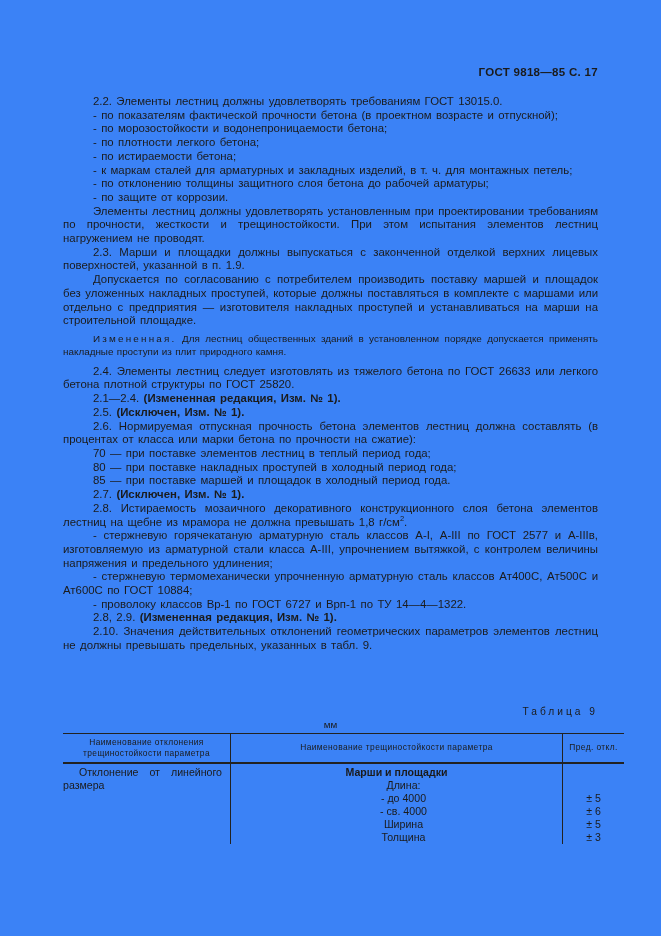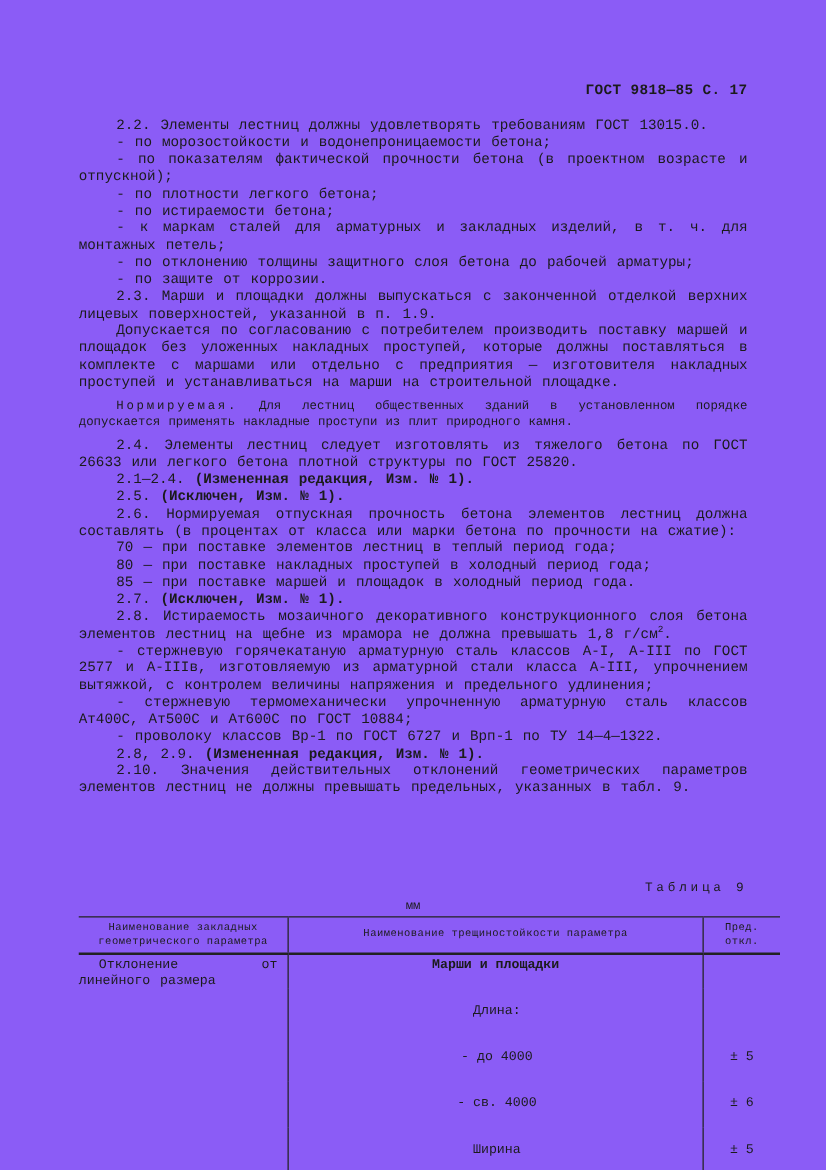--- a/index.html
+++ b/index.html
@@ -1,21 +1,21 @@
 <!DOCTYPE html>
 <html><head>
 <meta charset="utf-8">
 <style>
   html, body { margin:0; padding:0; background:#e8e8e8; }
   .page {
     position: relative;
     width: 661px;
     height: 936px;
-    background: #8b5cf6;
-    font-family: Liberation Mono, monospace;
+    background: #3b82f6;
+    font-family: Liberation Sans, sans-serif;
     color: #1b1b1b;
     overflow: hidden;
   }
   .page-header {
     position: absolute;
     top: 66px;
     left: 63px;
     width: 535px;
     text-align: right;
     font-weight: bold;
@@ -77,21 +77,21 @@
     vertical-align: middle;
     padding: 3px 4px;
     letter-spacing: 0.4px;
   }
   .gost-table th.c1 { width: 159px; }
   .gost-table th.c2 { width: 323px; }
   .gost-table th.c3 { width: 53px; }
   .gost-table th.c2, .gost-table th.c3,
   .gost-table td.c2, .gost-table td.c3 { border-left: 1px solid #222; }
   .gost-table td {
-    padding: 12px;
+    padding: 0;
     font-size: 10.6px;
     line-height: 13px;
     vertical-align: top;
   }
   .gost-table td.rowlabel {
     text-align: justify;
     text-indent: 16px;
     padding: 2px 8px 0 0;
     word-spacing: 1.5px;
   }
@@ -106,30 +106,31 @@
 </head>
 <body>
 
 <div class="page">
   <div class="page-header">
     <span>ГОСТ 9818—85 С. 17</span>
   </div>
 
   <div class="content">
       <p><span>2.2. Элементы лестниц должны удовлетворять требованиям ГОСТ 13015.0.</span></p>
+      <p><span>- по показателям фактической прочности бетона (в проектном возрасте и отпускной);</span></p>
       <p><span>- по морозостойкости и водонепроницаемости бетона;</span></p>
-      <p><span>- по показателям фактической прочности бетона (в проектном возрасте и отпускной);</span></p>
       <p><span>- по плотности легкого бетона;</span></p>
       <p><span>- по истираемости бетона;</span></p>
       <p><span>- к маркам сталей для арматурных и закладных изделий, в т. ч. для монтажных петель;</span></p>
       <p><span>- по отклонению толщины защитного слоя бетона до рабочей арматуры;</span></p>
       <p><span>- по защите от коррозии.</span></p>
+      <p><span>Элементы лестниц должны удовлетворять установленным при проектировании требованиям по прочности, жесткости и трещиностойкости. При этом испытания элементов лестниц нагружением не проводят.</span></p>
       <p><span>2.3. Марши и площадки должны выпускаться с законченной отделкой верхних лицевых поверхностей, указанной в п. 1.9.</span></p>
       <p><span>Допускается по согласованию с потребителем производить поставку маршей и площадок без уложенных накладных проступей, которые должны поставляться в комплекте с маршами или отдельно с предприятия — изготовителя накладных проступей и устанавливаться на марши на строительной площадке.</span></p>
-      <p class="note"><span class="ls">Нормируемая.</span><span> Для лестниц общественных зданий в установленном порядке допускается применять накладные проступи из плит природного камня.</span></p>
+      <p class="note"><span class="ls">Измененная.</span><span> Для лестниц общественных зданий в установленном порядке допускается применять накладные проступи из плит природного камня.</span></p>
       <p><span>2.4. Элементы лестниц следует изготовлять из тяжелого бетона по ГОСТ 26633 или легкого бетона плотной структуры по ГОСТ 25820.</span></p>
       <p><span>2.1—2.4. </span><b>(Измененная редакция, Изм. № 1).</b></p>
       <p><span>2.5. </span><b>(Исключен, Изм. № 1).</b></p>
       <p><span>2.6. Нормируемая отпускная прочность бетона элементов лестниц должна составлять (в процентах от класса или марки бетона по прочности на сжатие):</span></p>
       <p><span>70 — при поставке элементов лестниц в теплый период года;</span></p>
       <p><span>80 — при поставке накладных проступей в холодный период года;</span></p>
       <p><span>85 — при поставке маршей и площадок в холодный период года.</span></p>
       <p><span>2.7. </span><b>(Исключен, Изм. № 1).</b></p>
       <p><span>2.8. Истираемость мозаичного декоративного конструкционного слоя бетона элементов лестниц на щебне из мрамора не должна превышать 1,8 г/см</span><sup>2</sup><span>.</span></p>
       <p><span>- стержневую горячекатаную арматурную сталь классов А-I, А-III по ГОСТ 2577 и А-IIIв, изготовляемую из арматурной стали класса А-III, упрочнением вытяжкой, с контролем величины напряжения и предельного удлинения;</span></p>
@@ -138,21 +139,21 @@
       <p><span>2.8, 2.9. </span><b>(Измененная редакция, Изм. № 1).</b></p>
       <p><span>2.10. Значения действительных отклонений геометрических параметров элементов лестниц не должны превышать предельных, указанных в табл. 9.</span></p>
     </div>
 
   <div class="table-block">
     <div class="table-caption">Таблица 9</div>
     <div class="unit-label">мм</div>
     <table class="gost-table">
       <thead>
         <tr>
-          <th class="c1">Наименование закладных геометрического параметра</th>
+          <th class="c1">Наименование отклонения трещиностойкости параметра</th>
           <th class="c2">Наименование трещиностойкости параметра</th>
           <th class="c3">Пред. откл.</th>
         </tr>
       </thead>
       <tbody>
         <tr>
           <td class="c1 rowlabel" rowspan="6">Отклонение от линейного размера</td>
           <td class="c2 group">Марши и площадки</td>
           <td class="c3 dev"></td>
         </tr>

